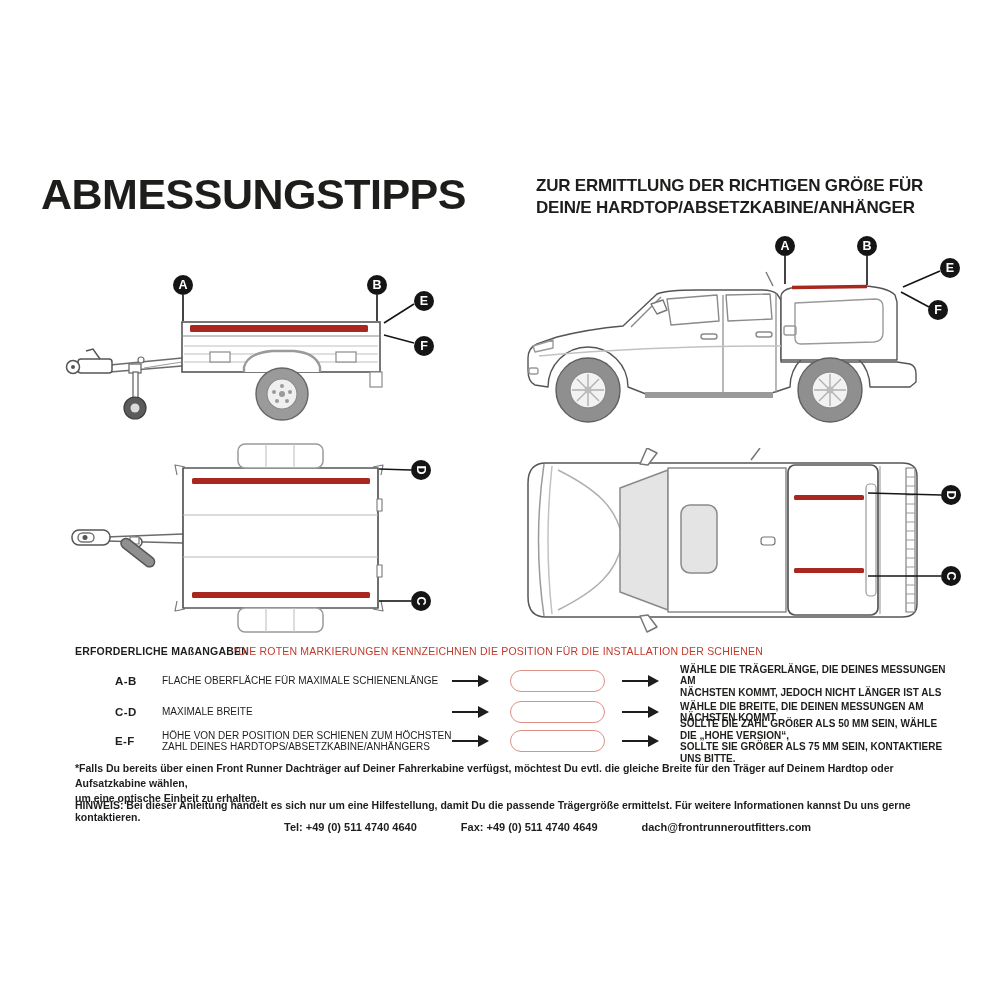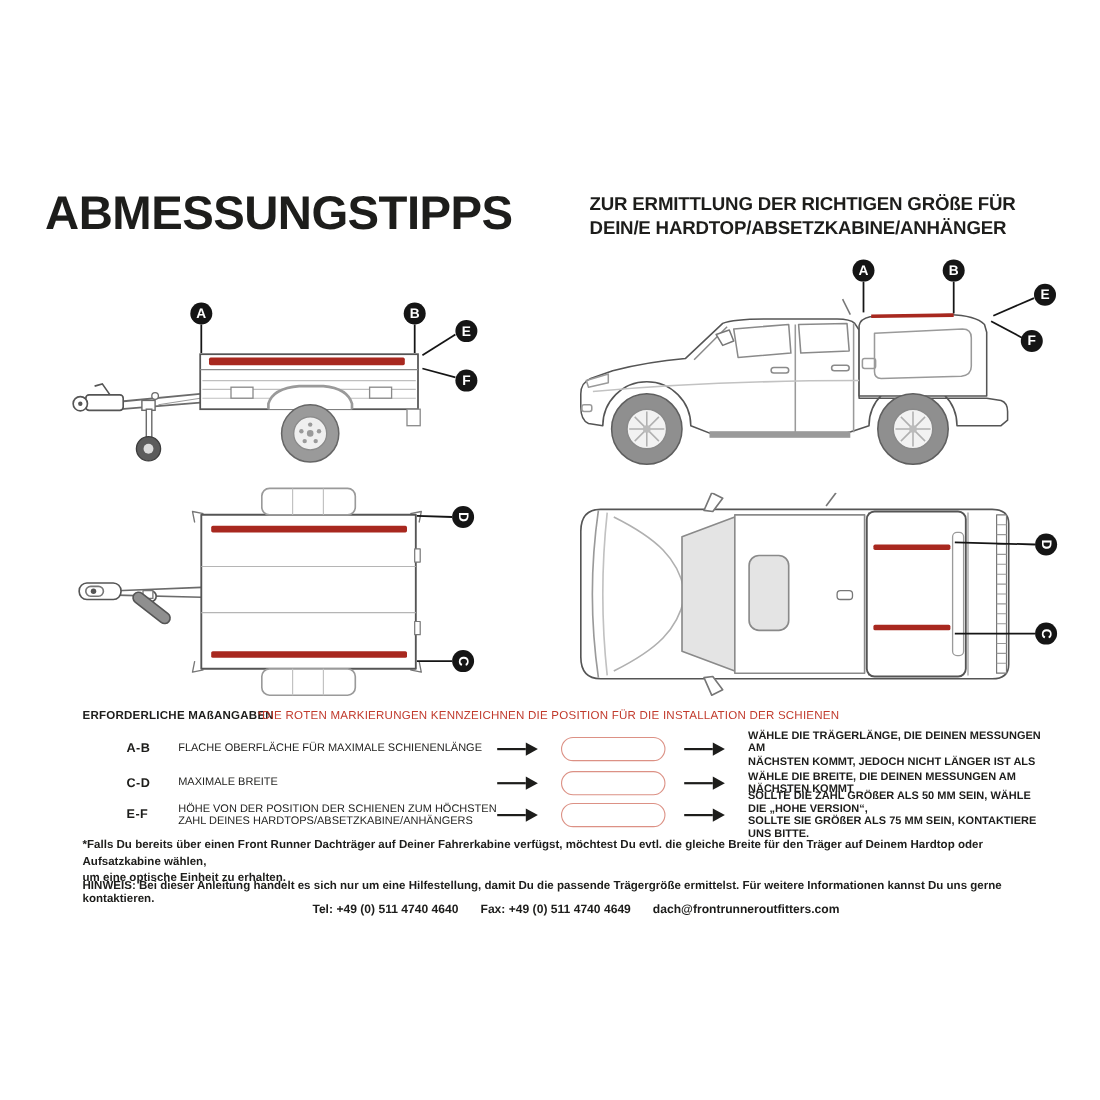--- a/index.html
+++ b/index.html
@@ -19,21 +19,21 @@
   .m-arrowbox{width:58px;display:flex;align-items:center;}
   .m-arrowbox2{width:75px;display:flex;align-items:center;padding-left:17px;box-sizing:border-box;}
   .arrow{width:26px;height:2.6px;background:#1d1d1b;position:relative;}
   .arrow::after{content:"";position:absolute;right:-11px;top:50%;transform:translateY(-50%);
     width:0;height:0;border-left:11px solid #1d1d1b;border-top:6px solid transparent;border-bottom:6px solid transparent;}
   .pill{width:93px;height:20px;border:1.6px solid #dc9185;border-radius:12px;background:#fff;}
   .m-result{flex:1;font-size:10px;font-weight:bold;line-height:11.5px;white-space:pre-line;}
   
   .foot1{left:75px;top:761px;width:885px;font-size:10.5px;font-weight:bold;line-height:15px;white-space:pre-line;}
   .hinweis{left:75px;top:799px;width:900px;font-size:10.5px;font-weight:bold;}
-  .contact{left:284px;top:821px;display:flex;gap:20px;font-size:11px;font-weight:bold;}
+  .contact{left:284px;top:821px;display:flex;gap:44px;font-size:11px;font-weight:bold;}
   
   svg{display:block;}
   .lbl{fill:#151515;}
   .lbl-text{fill:#ffffff;font-family:"Liberation Sans",sans-serif;font-weight:bold;font-size:12.5px;
             text-anchor:middle;dominant-baseline:central;}
   .leader{stroke:#151515;stroke-width:1.6;fill:none;}
 </style>
 </head>
 <body>
 
@@ -250,21 +250,21 @@
   <div class="m-row" style="top:668px;height:26px;">
     <div class="m-key">A-B</div>
     <div class="m-desc">FLACHE OBERFLÄCHE FÜR MAXIMALE SCHIENENLÄNGE</div>
     <div class="m-arrowbox">
         <span class="arrow"></span>
       </div>
     <div class="pill"></div>
     <div class="m-arrowbox2">
         <span class="arrow"></span>
       </div>
-    <div class="m-result">WÄHLE DIE TRÄGERLÄNGE, DIE DEINEN MESSUNGEN AM
+    <div class="m-result">WÄHLE DIE TRÄGERLÄNGE, DIE DEINES MESSUNGEN AM
 NÄCHSTEN KOMMT, JEDOCH NICHT LÄNGER IST ALS</div>
   </div>
 
   <div class="m-row" style="top:700px;height:24px;">
     <div class="m-key">C-D</div>
     <div class="m-desc">MAXIMALE BREITE</div>
     <div class="m-arrowbox">
         <span class="arrow"></span>
       </div>
     <div class="pill"></div>

